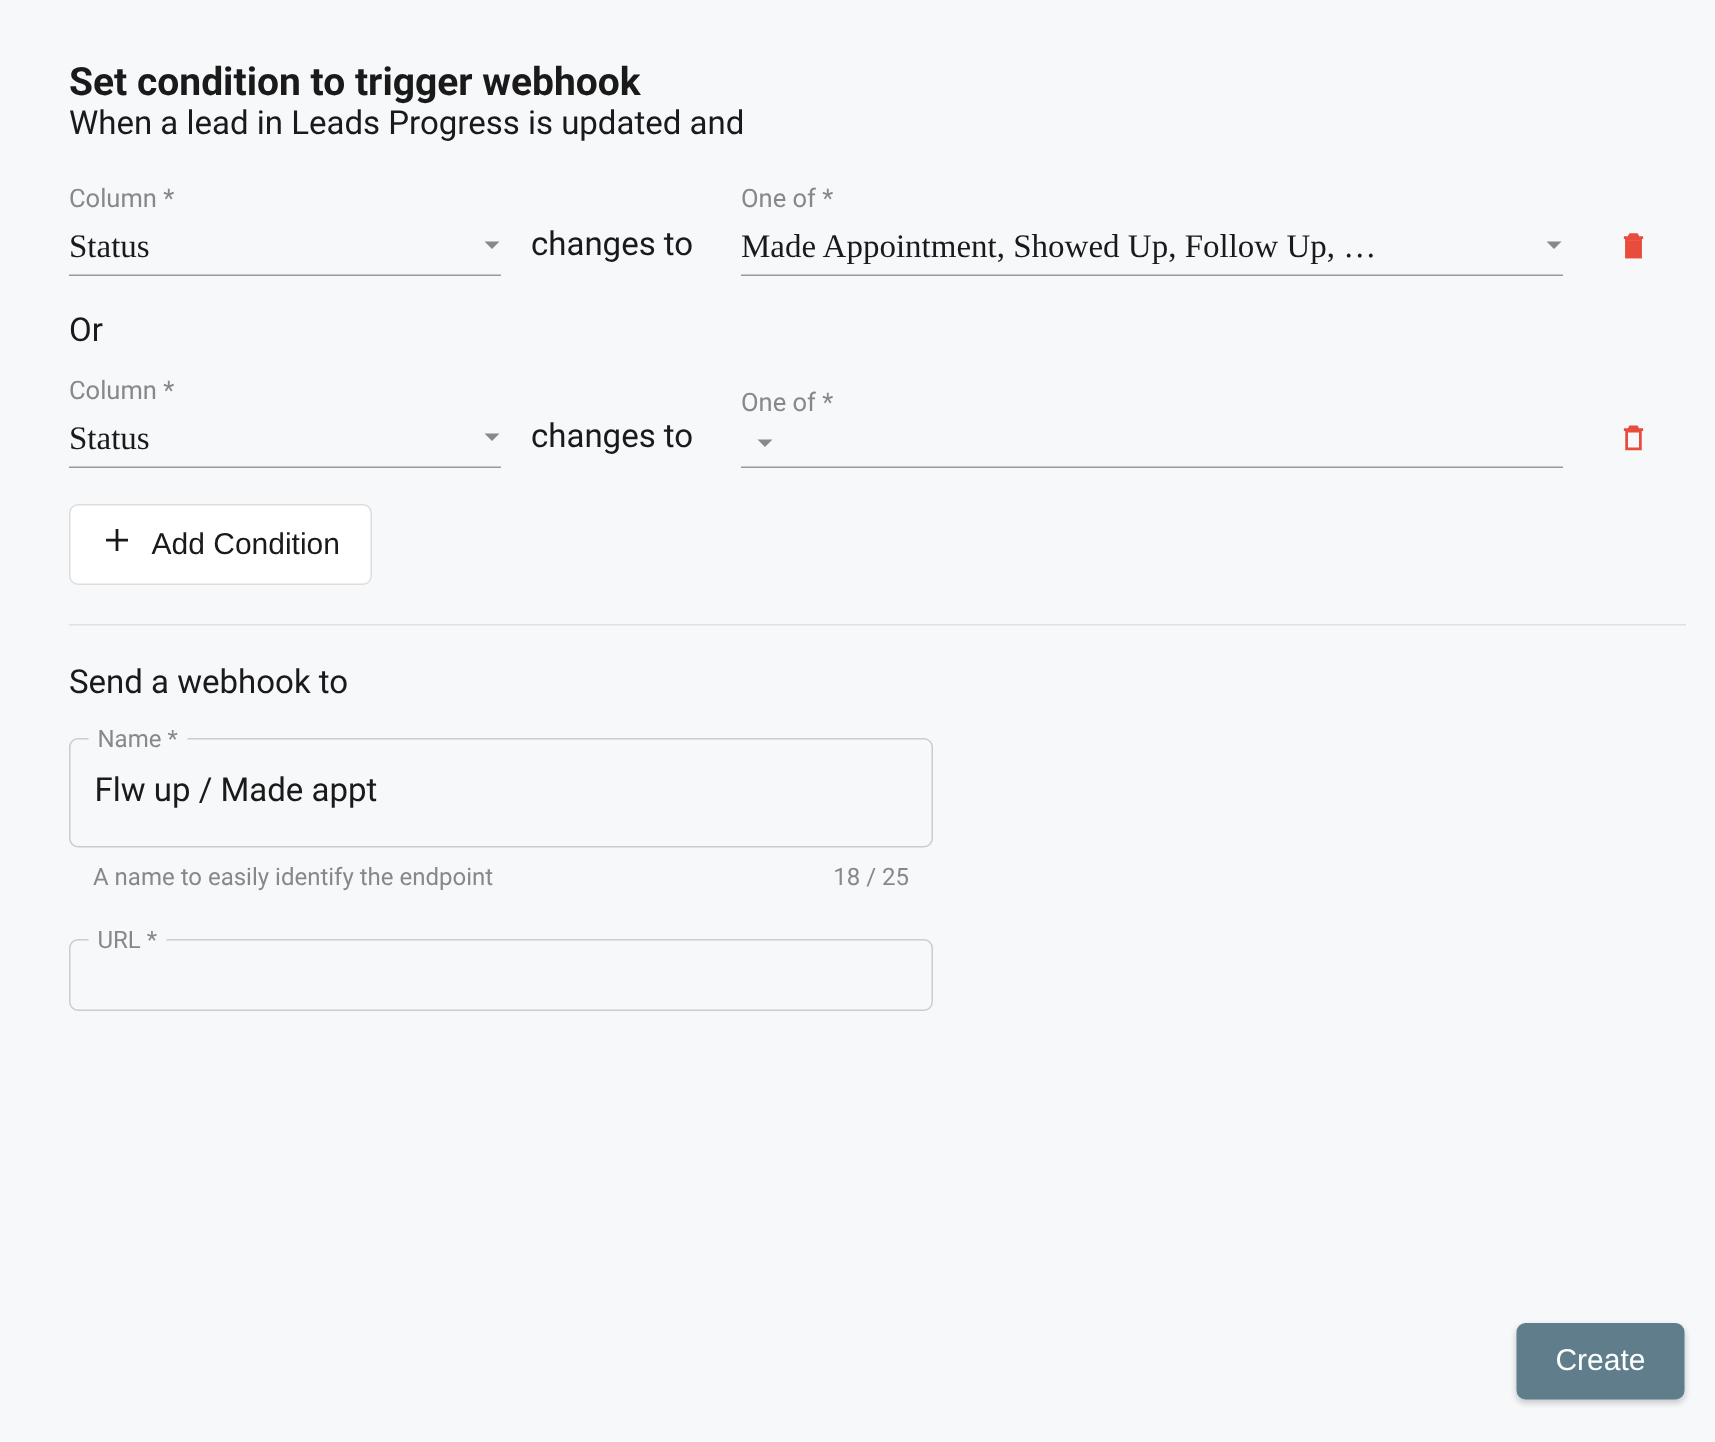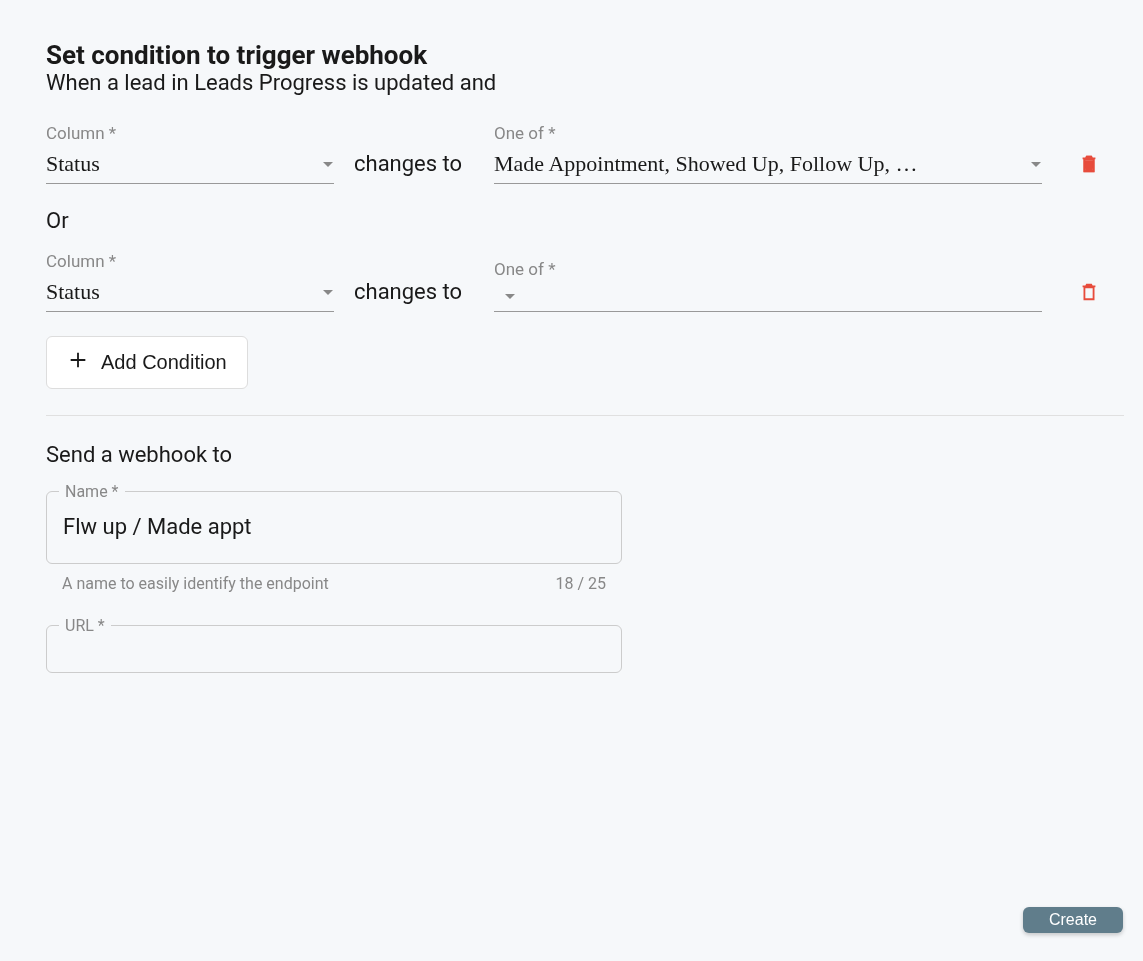--- a/index.html
+++ b/index.html
@@ -165,22 +165,22 @@
       margin-bottom: 0;
     }
     .create-btn {
       position: absolute;
       right: 20px;
       bottom: 28px;
       background: #607d8b;
       color: #fff;
       border: none;
       border-radius: 6px;
-      padding: 4px 26px;
-      font-size: 16px;
+      padding: 14px 26px;
+      font-size: 20px;
       cursor: pointer;
       box-shadow: 0 2px 4px rgba(0,0,0,0.2);
     }
   </style>
 </head>
 <body>
 
 
 
 <h1 class="page-title">Set condition to trigger webhook</h1>

